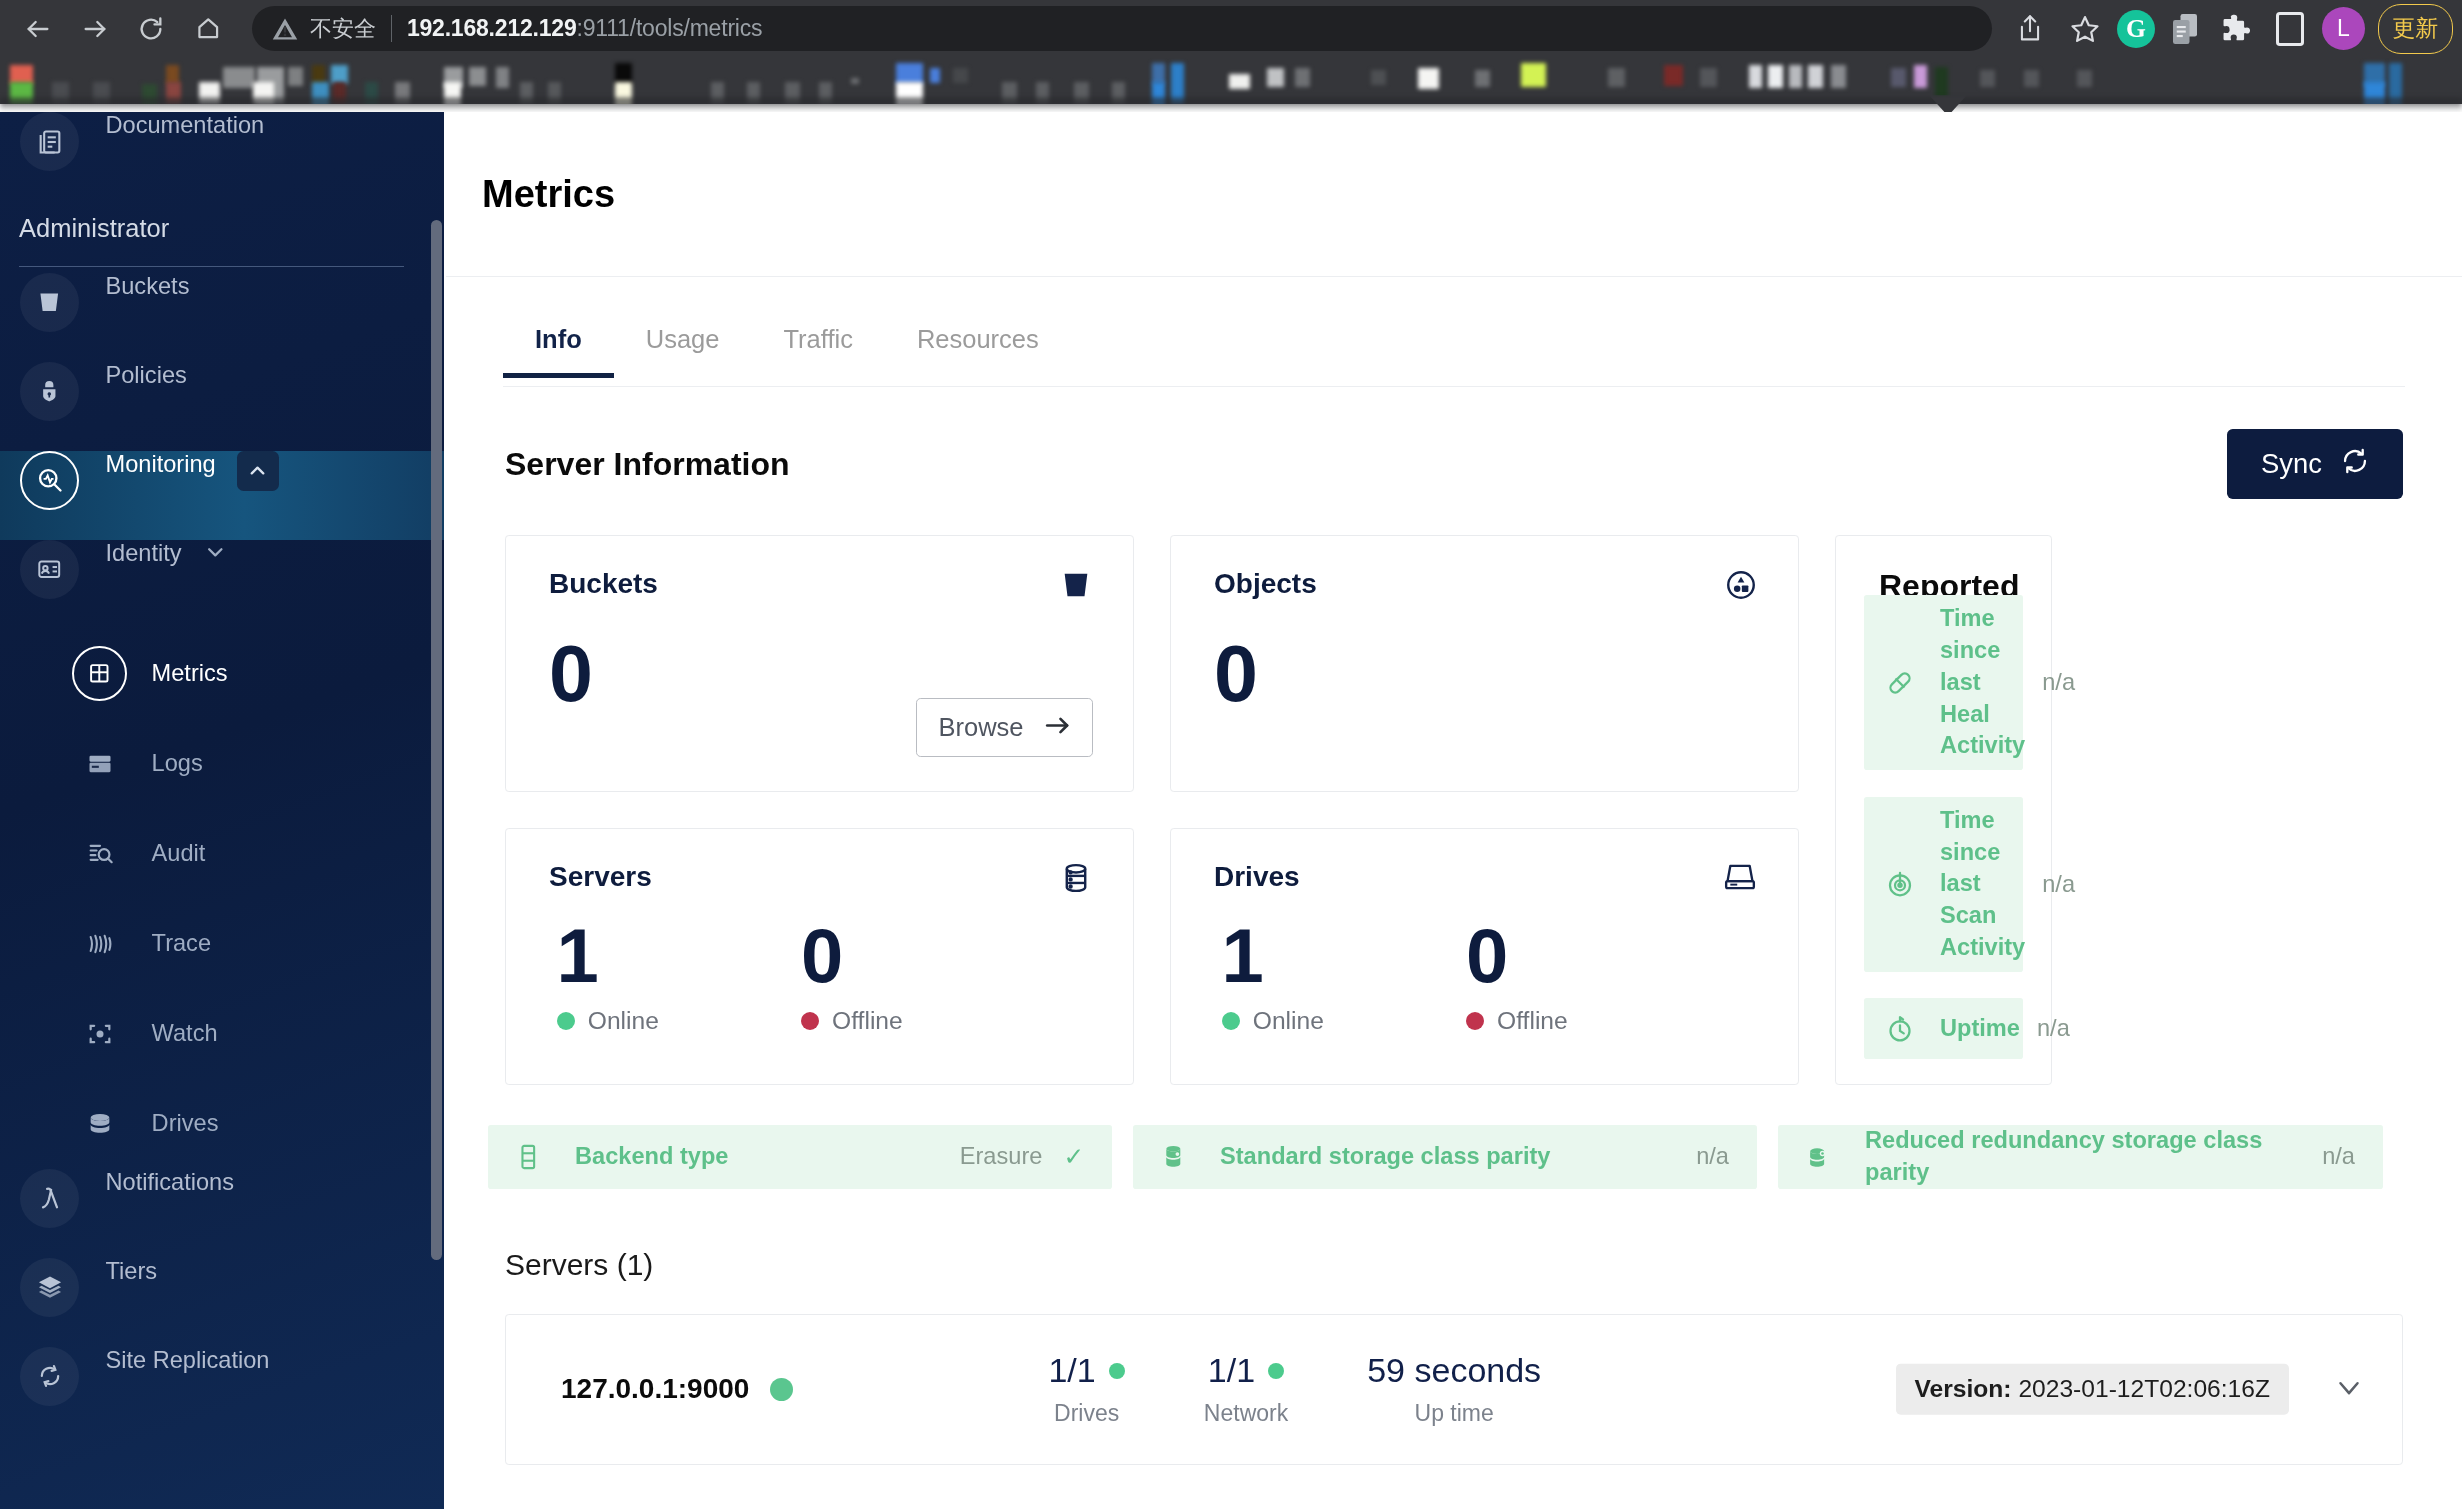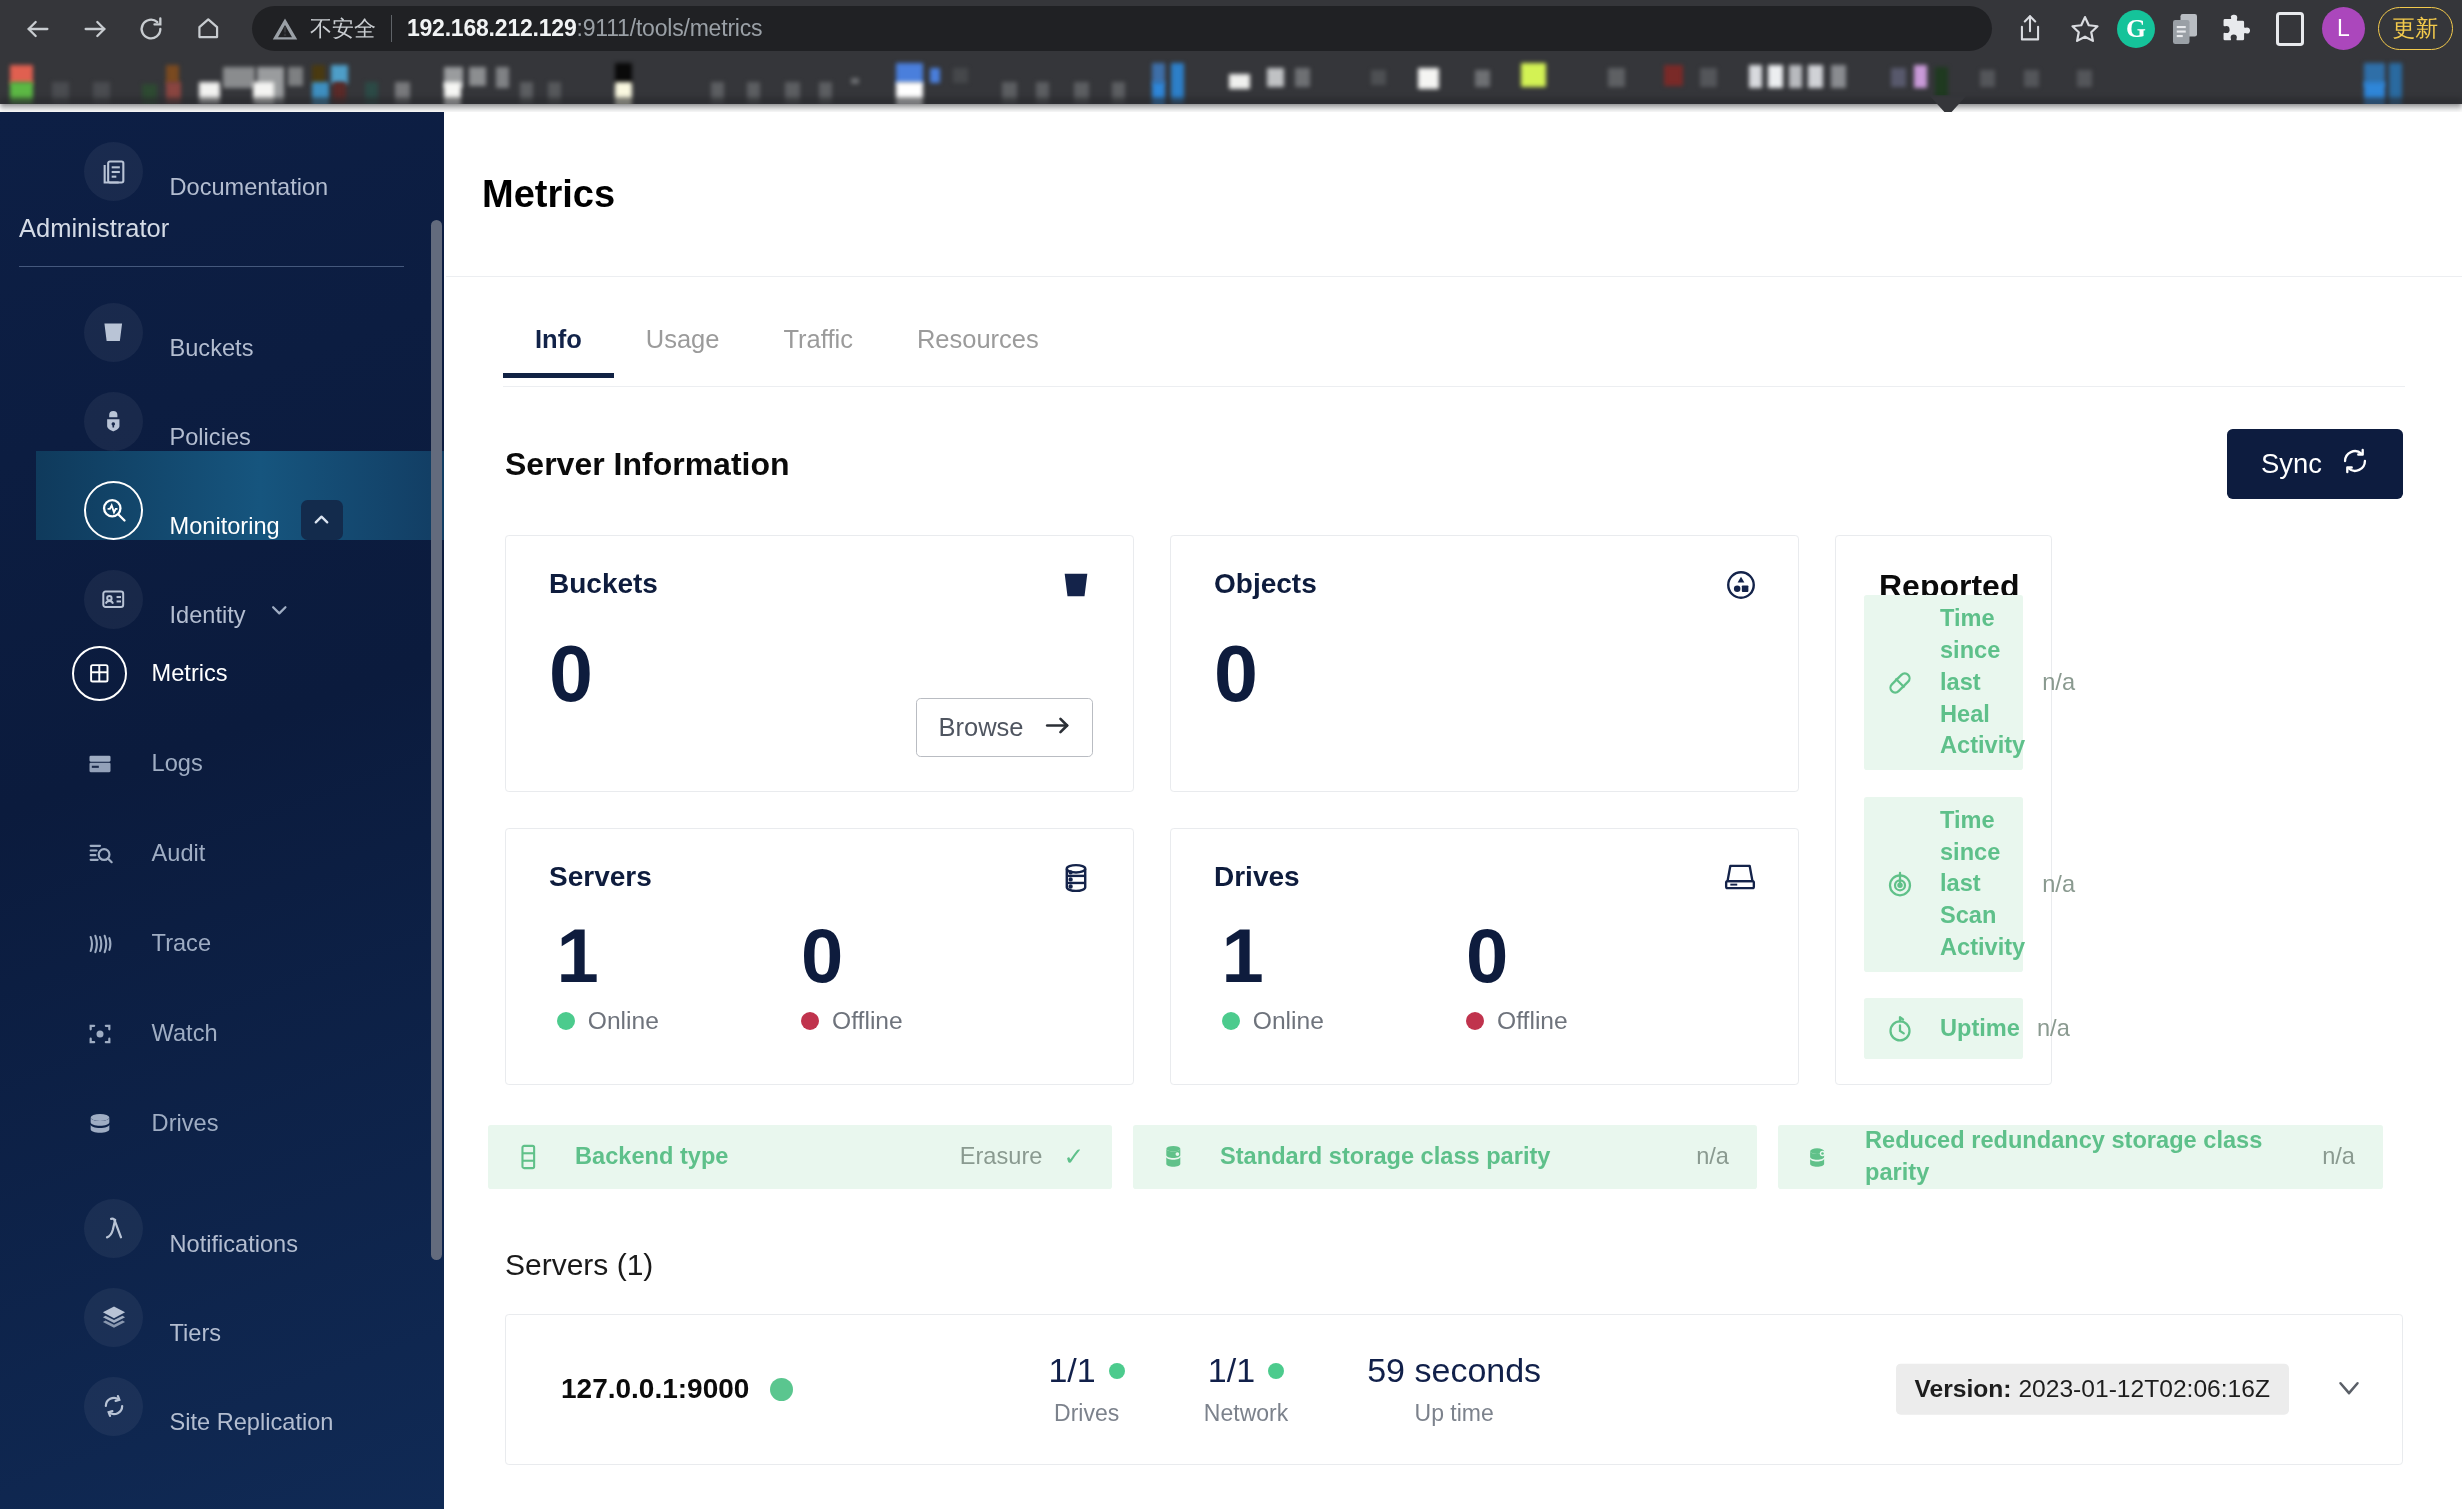--- a/index.html
+++ b/index.html
@@ -54,21 +54,21 @@
   .ext-docs { width: 42px; height: 42px; display: flex; align-items: center; justify-content: center; }
   .ext-puzzle { width: 42px; height: 42px; color: #e8eaed; display:flex;align-items:center;justify-content:center;}
   .ext-sidepanel { width: 28px; height: 34px; border: 3.8px solid #e8eaed; border-radius: 3.8px; }
   .avatar-circle {
     width: 43px; height: 43px; border-radius: 50%;
     background: #ab47bc; color: #fff;
     display: flex; align-items: center; justify-content: center;
     font-size: 23px;
   }
   .update-btn {
-    height: 43px; padding: 0 13.2px;
+    height: 50px; padding: 0 13.2px;
     border: 1.9px solid #f2c94c; border-radius: 23px;
     color: #f2c94c; font-size: 23px;
     display: flex; align-items: center;
     font-family: "DejaVu Sans", sans-serif;
     margin-left: 3.8px;
   }
 
   
   .bookmark-bar {
     position: absolute; left: 0; top: 57px; width: 2462px; height: 47px;
@@ -97,25 +97,24 @@
   .sb-scrollbar {
     position: absolute; right: 0; top: 112px; width: 13.2px; height: 1398px;
     background: transparent;
   }
   .sb-thumb {
     position: absolute; right: 1.9px; top: 219px; width: 11.3px; height: 1040px;
     background: #636b7d; border-radius: 5.7px;
   }
 
   .nav-item {
-    display: flex; align-items: flex-end;
-    height: 89px; padding-left: 48px;
+    display: flex; align-items: flex-start;
+    height: 89px; padding-left: 20px;
     color: #b3bdd0; font-size: 23.6px;
     position: relative;
-    margin-left: 36px;
   }
   .nav-icon-circle {
     width: 59px; height: 59px; border-radius: 50%;
     background: rgba(255,255,255,0.055);
     display: flex; align-items: center; justify-content: center;
     flex: 0 0 59px;
     color: #b9c4d6;
   }
   .nav-icon-plain {
     width: 59px; height: 59px;

